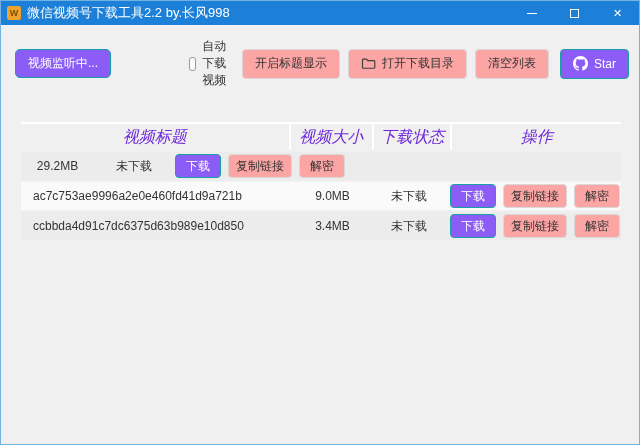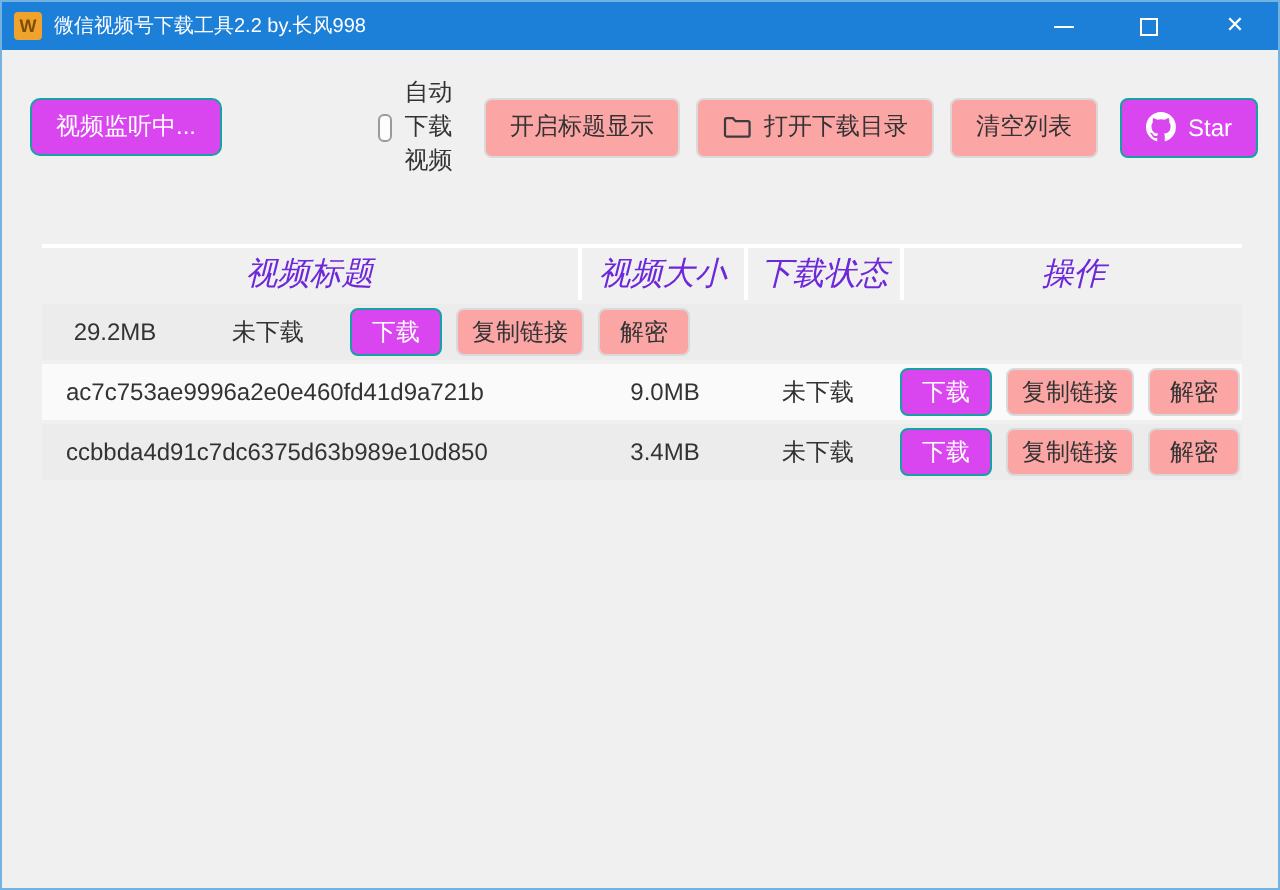--- a/index.html
+++ b/index.html
@@ -23,21 +23,21 @@
   .app-icon {
     width: 14px; height: 14px;
     margin-left: 6px;
     background: #efa22c;
     border-radius: 2px;
     display: flex; align-items: center; justify-content: center;
     color: #7c4f05; font-size: 9px; font-weight: bold;
     line-height: 1;
     flex: 0 0 auto;
   }
-  .win-title { font-size: 10px; margin-left: 6px; white-space: nowrap; }
+  .win-title { font-size: 13px; margin-left: 6px; white-space: nowrap; }
   .win-controls { margin-left: auto; display: flex; height: 100%; }
   .win-ctrl {
     width: 43px; height: 100%;
     display: flex; align-items: center; justify-content: center;
     cursor: default;
   }
   .glyph-min { width: 10px; height: 0; border-top: 1px solid #fff; display: block; }
   .glyph-max { width: 9px; height: 9px; border: 1px solid #fff; display: block; }
   .glyph-close { font-size: 11px; color: #fff; line-height: 1; }
 
@@ -53,21 +53,21 @@
     border: 1px solid #d9d9d9;
     border-radius: 4px;
     height: 30px;
     padding: 0 12px;
     display: inline-flex; align-items: center; justify-content: center;
     gap: 6px;
     cursor: pointer;
     white-space: nowrap;
   }
   .btn-teal {
-    background: #d946ef;
+    background: #8b5cf6;
     border-color: #16a2a2;
     color: #fff;
   }
   .listen-btn { width: 110px; height: 29px; border-radius: 5px; }
   .chk-group {
     display: flex; align-items: center;
     margin-left: 78px;
     gap: 6px;
   }
   .chk-group input[type="checkbox"] {

